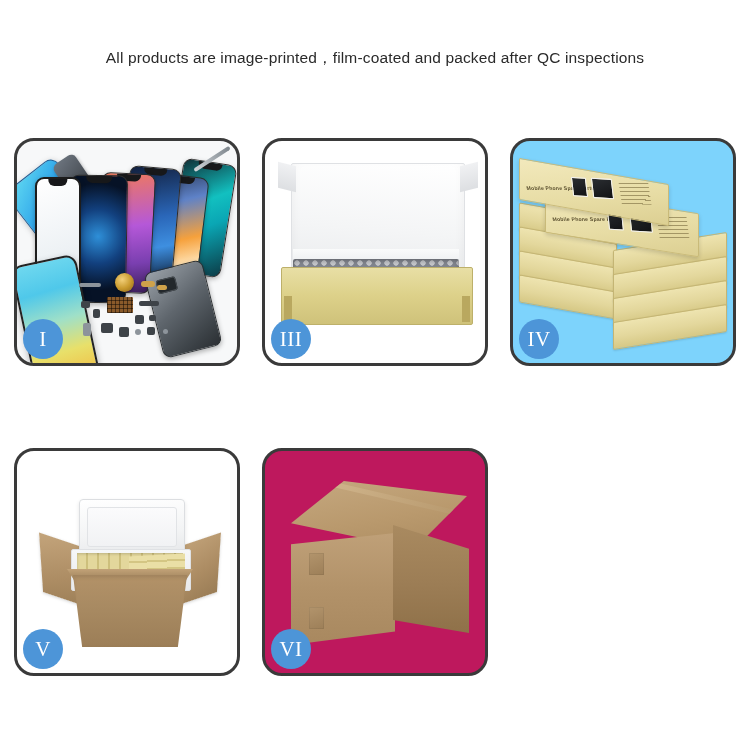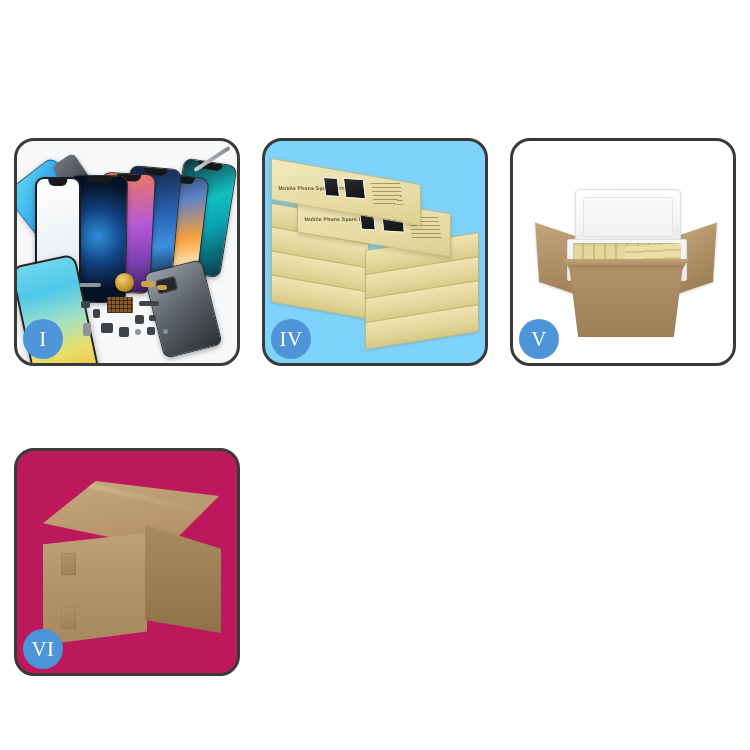--- a/index.html
+++ b/index.html
@@ -386,20 +386,21 @@
   .sl-tape {
     position:absolute; width: 15px; height: 22px;
     background: linear-gradient(160deg,#b2946c,#9d7f58);
     box-shadow: inset 0 0 0 1px rgba(0,0,0,0.06);
   }
 </style>
 </head>
 <body>
 
 <div class="header">
+  <p class="page-subtitle">All products are image-printed，film-coated and packed after QC inspections</p>
 </div>
 
 <div class="panel-grid">
 
   <div class="panel p1">
     <div class="panel-scene">
       <div class="ph-blue-flat"></div>
 
       <div class="ph ph-a">
           <span class="notch"></span>
@@ -440,20 +441,34 @@
         <span class="part lite" style="left:56px; top:58px; width:6px; height:6px; border-radius:50%;"></span>
         <span class="part" style="left:68px; top:56px; width:8px; height:8px;"></span>
         <span class="part lite" style="left:84px; top:58px; width:5px; height:5px; border-radius:50%;"></span>
       </div>
       <span class="tweezer"></span>
     </div>
     <div class="badge">I</div>
   </div>
 
 
+  <div class="panel p3">
+    <div class="panel-scene">
+      <div class="fbox">
+        <div class="fbox-lid"></div>
+        <div class="fbox-inner-white"></div>
+        <div class="fbox-fill"></div>
+        <div class="fbox-tray">
+          <span class="fbox-tab" style="left:2px;"></span>
+          <span class="fbox-tab" style="right:2px;"></span>
+        </div>
+      </div>
+    </div>
+    <div class="badge">III</div>
+  </div>
 
   <div class="panel p4">
     <div class="panel-scene">
       <div class="stack">
 
         <div class="sbox" style="left:2px;  top:44px;  width:96px; height:26px; transform: skewY(10deg);"></div>
         <div class="sbox" style="left:2px;  top:68px;  width:96px; height:26px; transform: skewY(10deg);"></div>
         <div class="sbox" style="left:2px;  top:92px;  width:96px; height:26px; transform: skewY(10deg);"></div>
         <div class="sbox" style="left:2px;  top:116px; width:96px; height:26px; transform: skewY(10deg);"></div>
 

